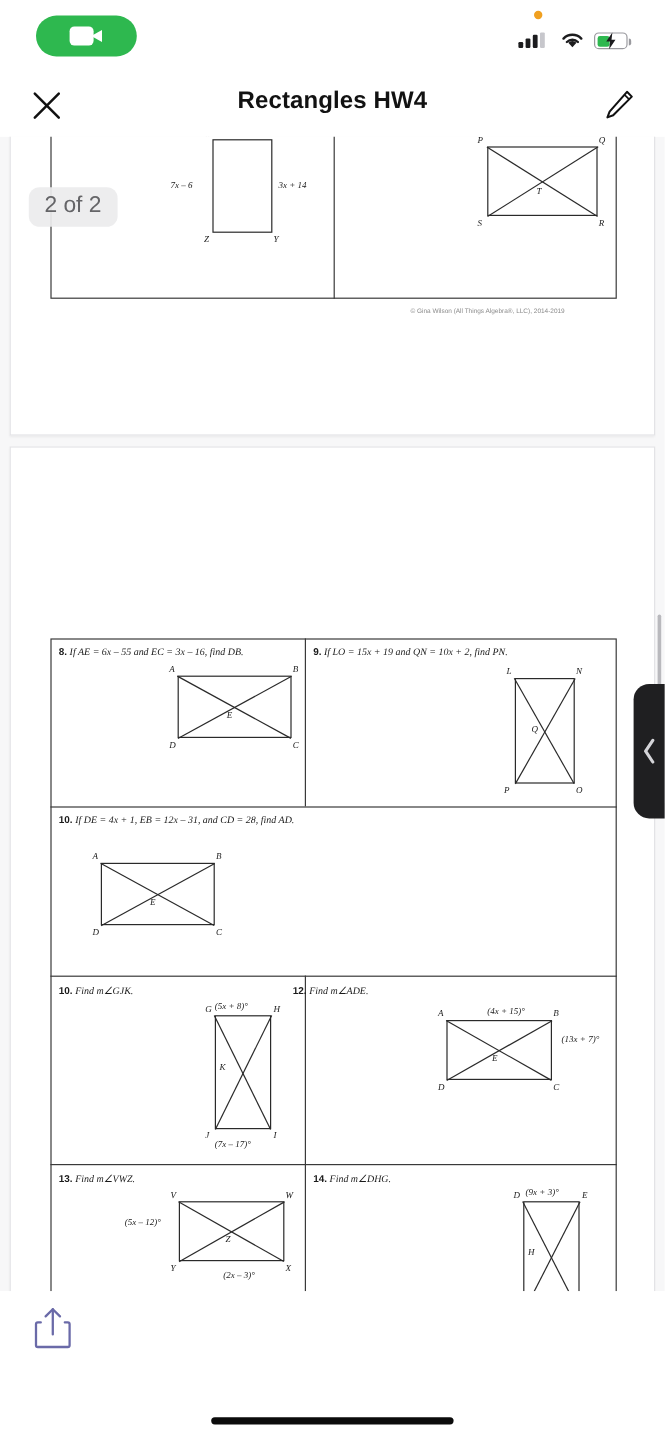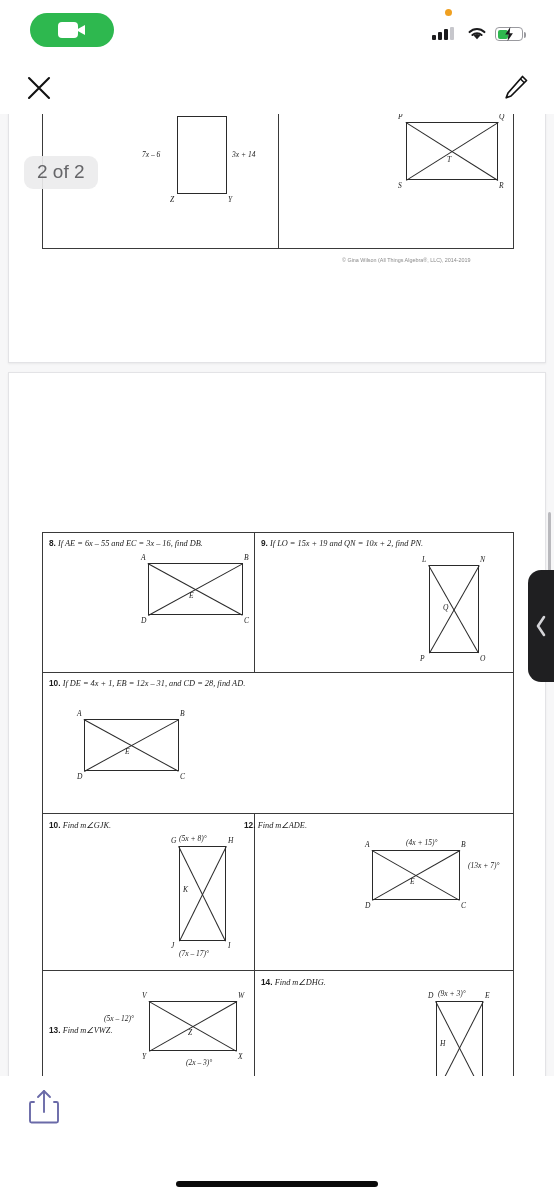--- a/index.html
+++ b/index.html
@@ -213,20 +213,21 @@
     </div>
     <svg class="bolt" viewBox="0 0 18 18">
       <path d="M10.3 2 L5.2 9.6 H8.4 L7.6 16 L12.9 8.2 H9.6 Z" fill="#1c1c1e"></path>
     </svg>
   </div>
 
   <div class="navbar">
     <svg class="nav-close" viewBox="0 0 30 30">
       <path d="M5 5 L25 25 M25 5 L5 25" stroke="#111" stroke-width="2.1" stroke-linecap="round"></path>
     </svg>
+    <div class="nav-title">Rectangles HW4</div>
     <svg class="nav-edit" viewBox="0 0 28 28">
       <path d="M20.5 3.5 L24.5 7.5 L9 23 L4.2 24.8 L6 20 Z" stroke="#111" stroke-width="1.7" fill="none" stroke-linejoin="round"></path>
       <path d="M18.3 5.8 L22.3 9.8" stroke="#111" stroke-width="1.4"></path>
     </svg>
   </div>
 
   <div class="doc-area">
 
     <div class="page page-1">
       <div class="sheet">
@@ -343,21 +344,21 @@
           <div class="diag" style="left:18px; top:72px; width:101px; transform:rotate(-29.6deg);"></div>
           <span class="vx" style="left:11px; top:12px;">A</span>
           <span class="vx" style="left:107px;top:12px;">B</span>
           <span class="vx" style="left:11px; top:73px;">D</span>
           <span class="vx" style="left:107px;top:73px;">C</span>
           <span class="vx" style="left:56px; top:49px;">E</span>
           <span class="sidelabel" style="left:52px; top:10px;">(4x + 15)°</span>
           <span class="sidelabel" style="left:114px; top:33px;">(13x + 7)°</span>
         </div>
 
-        <div class="q" style="left:40px; top:604px;margin-top:48px;">
+        <div class="q" style="left:40px; top:604px;">
           <b>13.</b>
           <i>Find m∠VWZ.</i>
         </div>
         <div class="fig" style="left:95px; top:610px; width:150px; height:105px;">
           <div class="rect" style="left:45px; top:18px; width:88px; height:50px;"></div>
           <div class="diag" style="left:45px; top:18px; width:101px; transform:rotate(29.6deg);"></div>
           <div class="diag" style="left:45px; top:68px; width:101px; transform:rotate(-29.6deg);"></div>
           <span class="vx" style="left:38px; top:8px;">V</span>
           <span class="vx" style="left:134px;top:8px;">W</span>
           <span class="vx" style="left:38px; top:69px;">Y</span>

